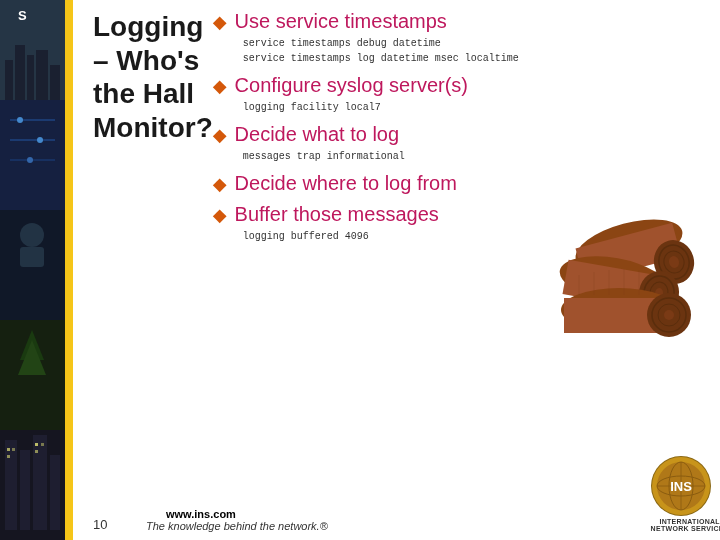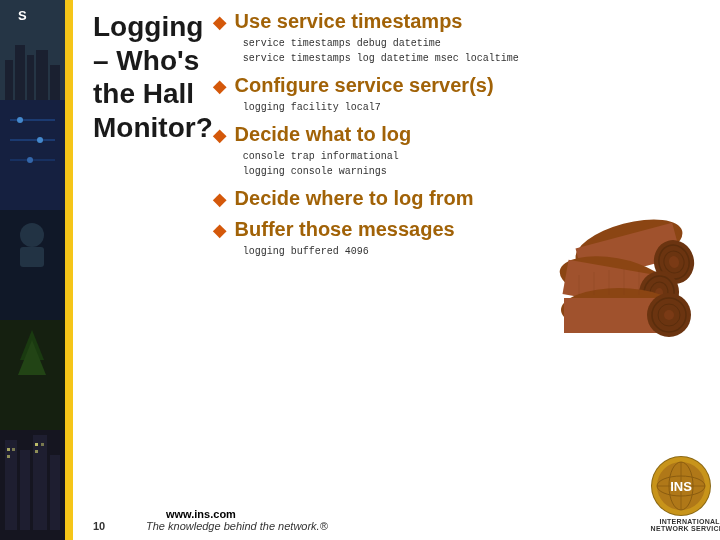--- a/index.html
+++ b/index.html
@@ -99,22 +99,22 @@
 
     .bullet-diamond {
       color: #d4580a;
       font-size: 18px;
       margin-right: 8px;
       flex-shrink: 0;
     }
 
     .bullet-title {
       font-size: 20px;
-      font-weight: bold;
-      color: #a16207;
+      font-weight: normal;
+      color: #be185d;
     }
 
     .code-block {
       margin-left: 30px;
       font-family: 'Courier New', Courier, monospace;
       font-size: 10px;
       color: #333;
       line-height: 1.5;
     }
 
@@ -258,35 +258,34 @@
           </div>
           <div class="code-block">
             <span class="code-line">service  timestamps debug datetime</span>
             <span class="code-line">service  timestamps log datetime msec localtime</span>
           </div>
         </div>
 
         <div class="bullet-section">
           <div class="bullet-header">
             <span class="bullet-diamond">◆</span>
-            <span class="bullet-title">Configure service server(s)</span>
+            <span class="bullet-title">Configure syslog server(s)</span>
           </div>
           <div class="code-block">
             <span class="code-line">logging  facility local7</span>
           </div>
         </div>
 
         <div class="bullet-section">
           <div class="bullet-header">
             <span class="bullet-diamond">◆</span>
             <span class="bullet-title">Decide what to log</span>
           </div>
           <div class="code-block">
-            <span class="code-line">console  trap informational</span>
-            <span class="code-line">logging  console warnings</span>
+            <span class="code-line">messages  trap informational</span>
           </div>
         </div>
 
         <div class="bullet-section">
           <div class="bullet-header">
             <span class="bullet-diamond">◆</span>
             <span class="bullet-title">Decide where to log from</span>
           </div>
         </div>
 
@@ -359,17 +358,17 @@
             <line x1="6" y1="30" x2="54" y2="30" stroke="#8a5c10" stroke-width="0.8"></line>
             <line x1="30" y1="6" x2="30" y2="54" stroke="#8a5c10" stroke-width="0.8"></line>
 
             <text x="30" y="35" text-anchor="middle" fill="white" font-size="13" font-weight="bold" font-family="Arial">INS</text>
           </svg>
         </div>
         <div style="font-size:7px; color:#333; text-align:center; margin-top:2px; font-weight:bold; letter-spacing:0.3px;">INTERNATIONAL<br>NETWORK SERVICES</div>
       </div>
     </div>
 
-    <div style="position:absolute; bottom:8px; left:20px; font-size:11px; font-weight:bold; color:#333;">10</div>
+    <div style="position:absolute; bottom:8px; left:20px; font-size:13px; font-weight:normal; color:#333;">10</div>
 
   </div>
 
 </div>
 
 </body></html>

